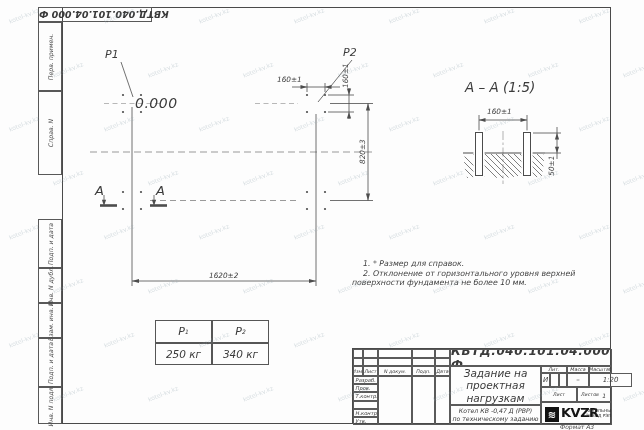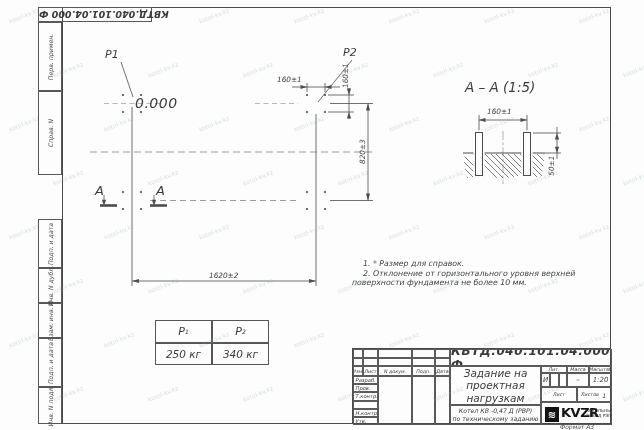--- a/index.html
+++ b/index.html
@@ -238,21 +238,21 @@
       <span>по техническому заданию</span>
     </div>
 
     <div class="cell ch" style="left:188px;top:17px;width:26px;height:7px">Лит.</div>
     <div class="cell ch" style="left:214px;top:17px;width:22px;height:7px">Масса</div>
     <div class="cell ch" style="left:236px;top:17px;width:23px;height:7px">Масштаб</div>
     <div class="cell ch" style="left:188px;top:24px;width:9px;height:14px;font-size:7px">И</div>
     <div class="cell" style="left:197px;top:24px;width:9px;height:14px"></div>
     <div class="cell" style="left:206px;top:24px;width:8px;height:14px"></div>
     <div class="cell ch" style="left:214px;top:24px;width:22px;height:14px;font-size:7px">–</div>
-    <div class="cell ch" style="left:236px;top:24px;width:23px;height:14px;font-size:7px">1:20</div>
+    <div class="cell ch" style="left:236px;top:24px;width:43px;height:14px;font-size:7px">1:20</div>
 
     <div class="cell ch" style="left:188px;top:38px;width:36px;height:15px">Лист</div>
     <div class="cell" style="left:224px;top:38px;width:35px;height:15px">
       <span style="position:absolute;left:3px;top:4px;font-size:4.8px;font-style:italic">Листов</span>
       <span style="position:absolute;right:5px;top:3.5px;font-size:6px;font-style:italic">1</span>
     </div>
 
     <div class="cell" style="left:188px;top:53px;width:71px;height:23px">
       <div class="logo-ico">≋</div>
       <div class="brand">KVZR</div>

